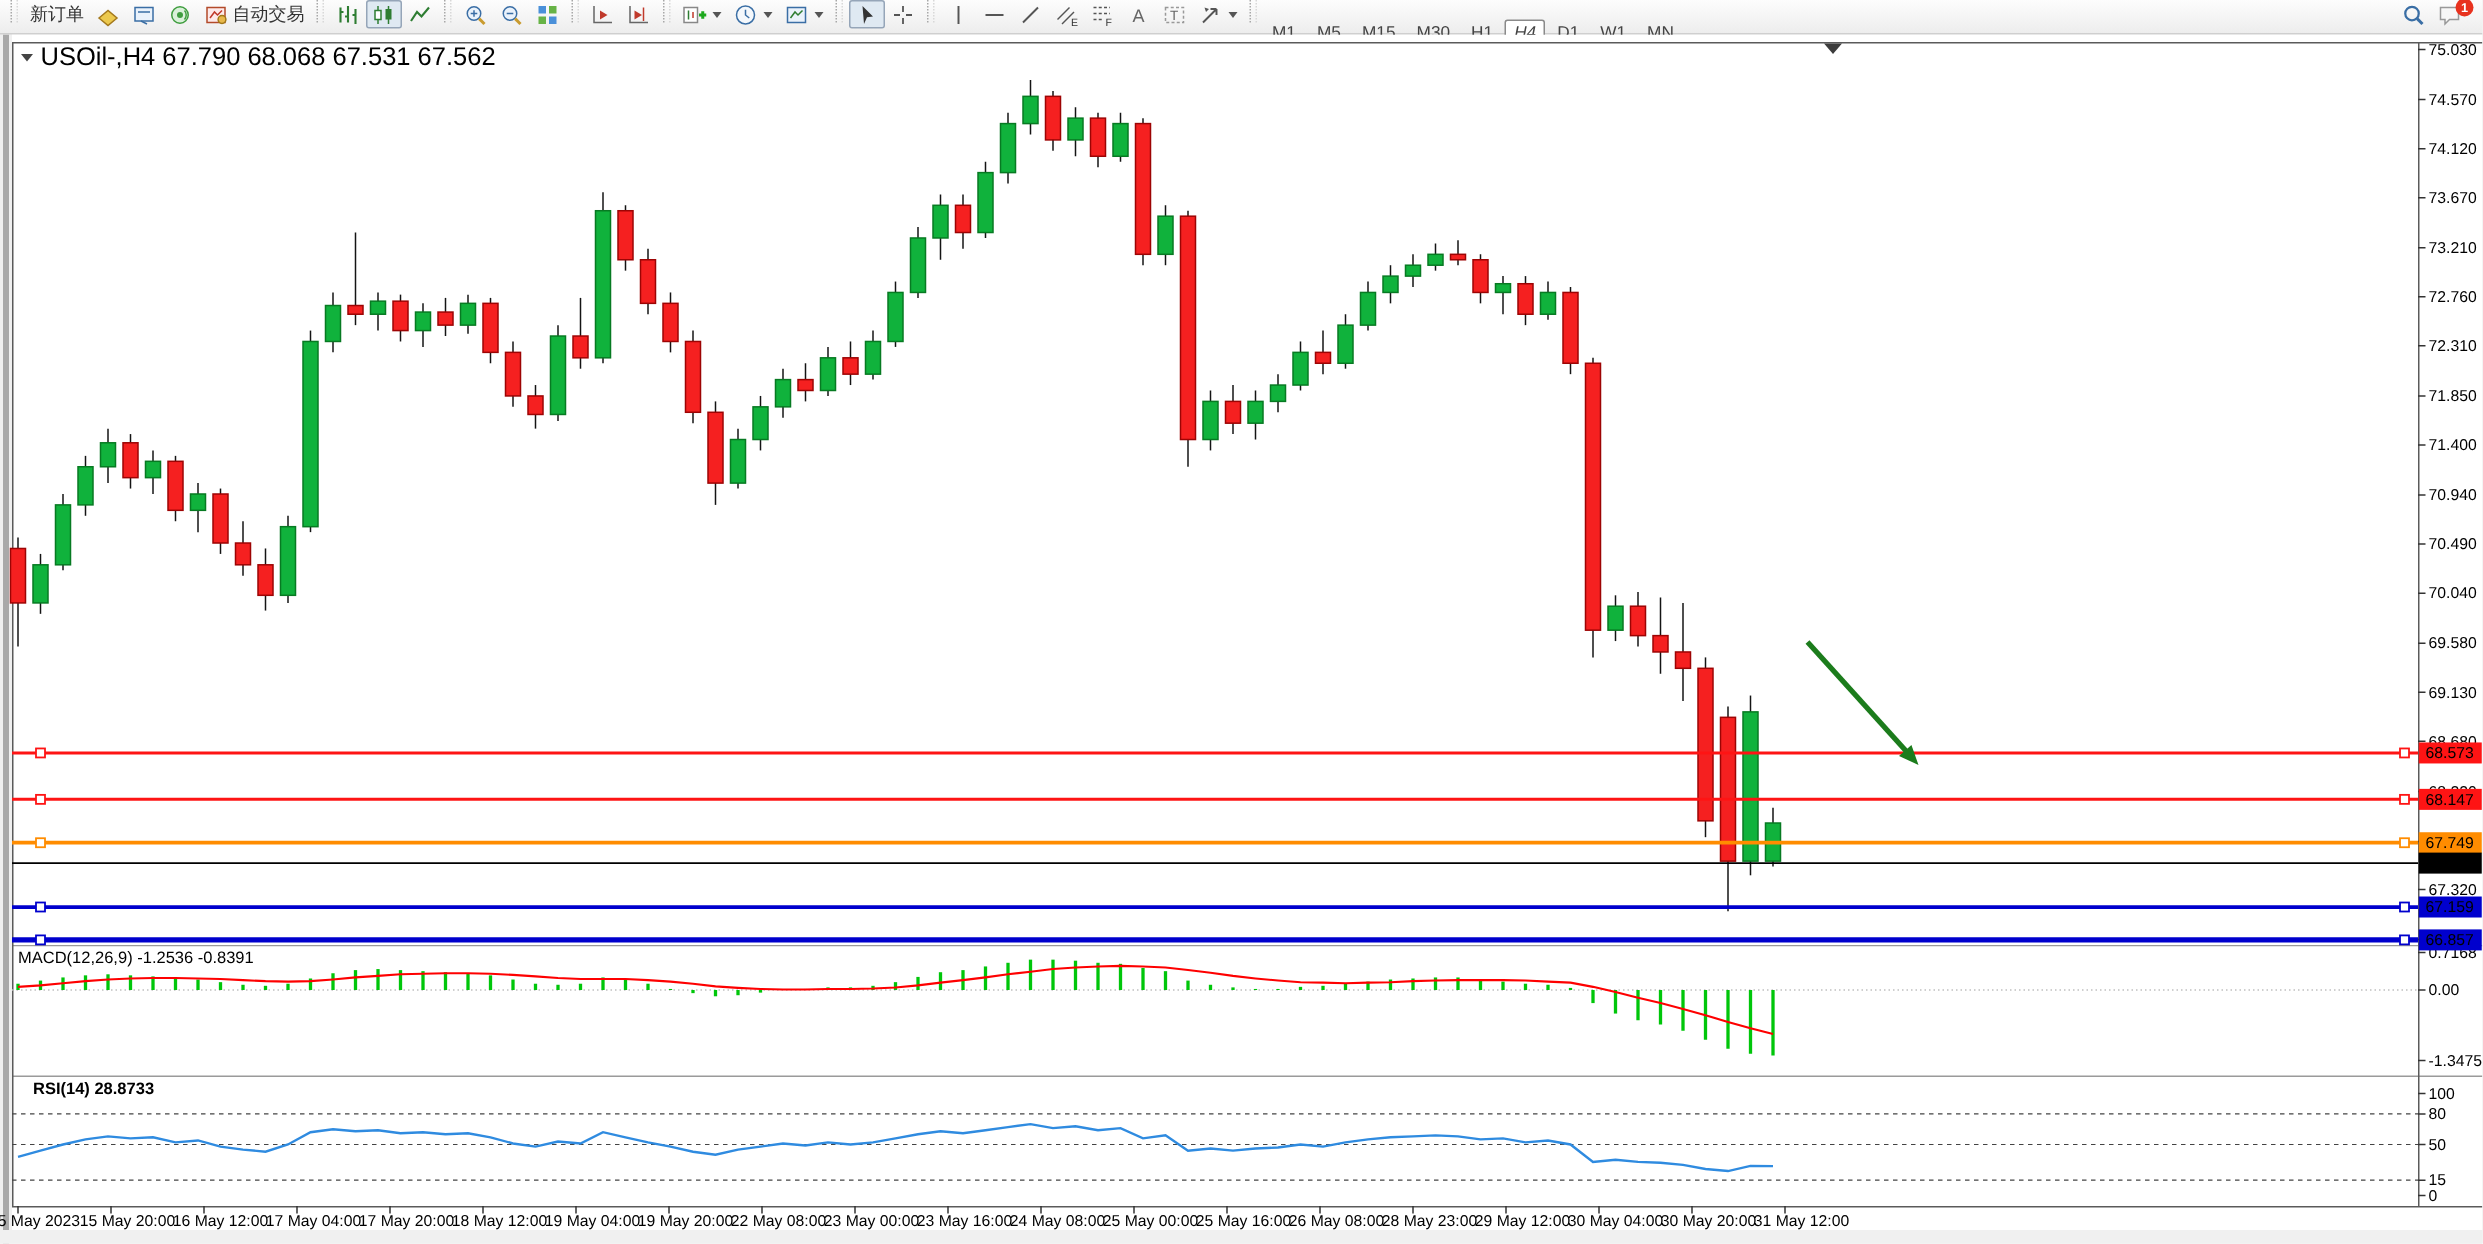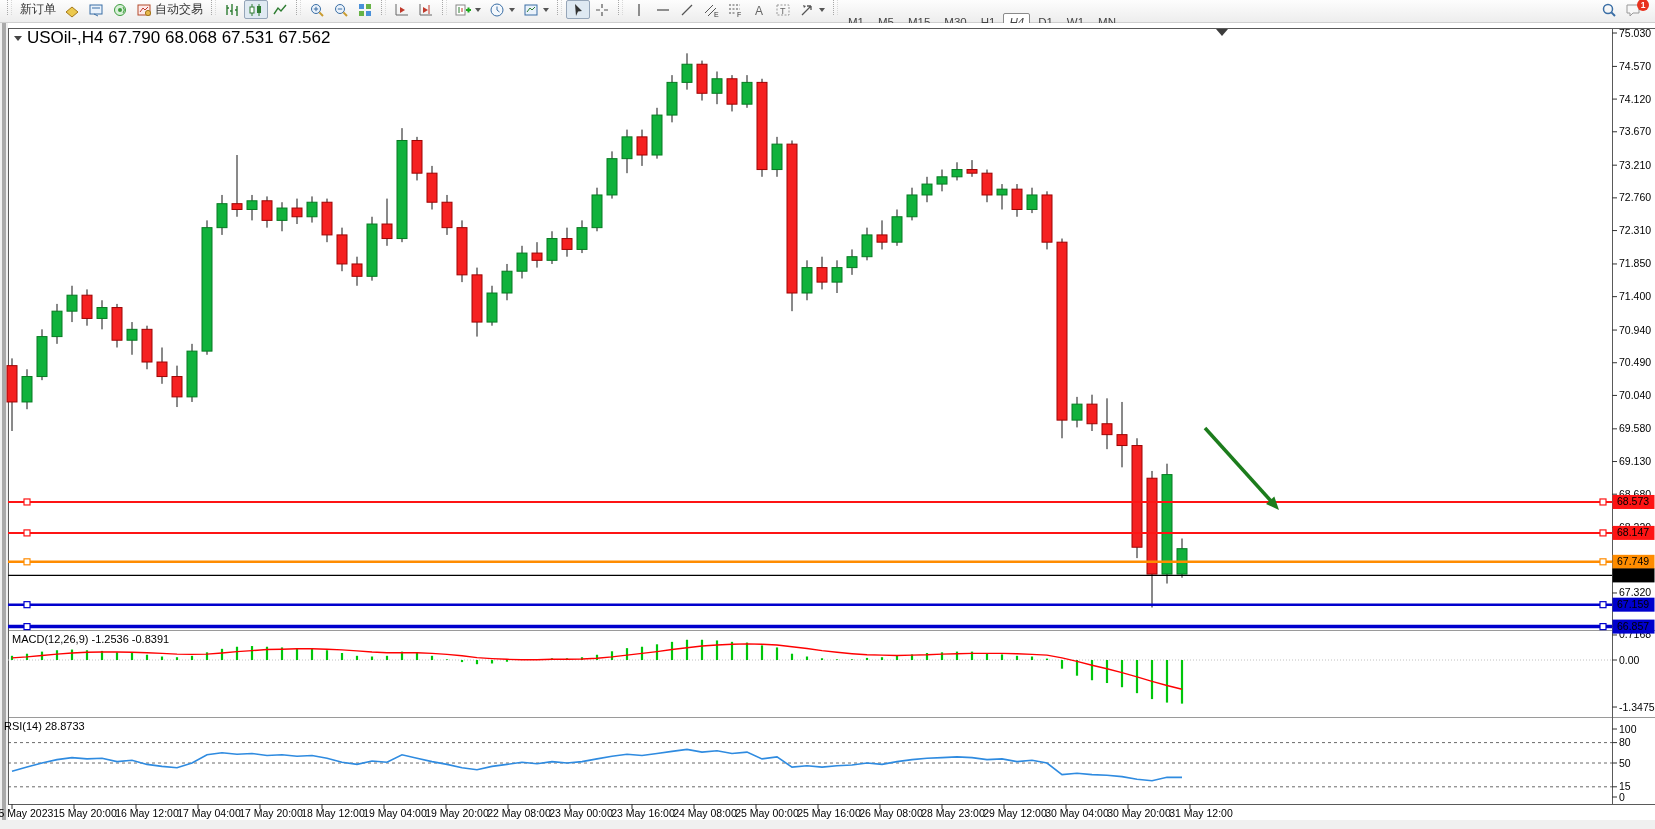--- a/index.html
+++ b/index.html
@@ -620,14 +620,14 @@
       <text x="1617" y="607.10499" fill="#fff">66.857</text>
       <line x1="1205" y1="405" x2="1271" y2="478" stroke="#1c7c1c" stroke-width="3.5"></line>
       <polygon points="1279,487 1266,481 1274.3,473.6" fill="#1c7c1c"></polygon>
       <polygon points="1216,6 1228,6 1222,13" fill="#3c3c3c"></polygon>
     </svg>
   <span class="overlay-label" style="left:14px;top:5px;font-size:17px;">
     <span class="collapse-tri"></span>
     <span>USOil-,H4  67.790 68.068 67.531 67.562</span>
   </span>
   <span class="overlay-label" style="left:12px;top:610px;">MACD(12,26,9) -1.2536 -0.8391</span>
-  <span class="overlay-label" style="left:4px;top:697px;">RSI(14) 28.8733</span>
+  <span class="overlay-label" style="left:22px;top:697px;font-weight:bold;">RSI(14) 28.8733</span>
 </div>
 
 </body></html>

